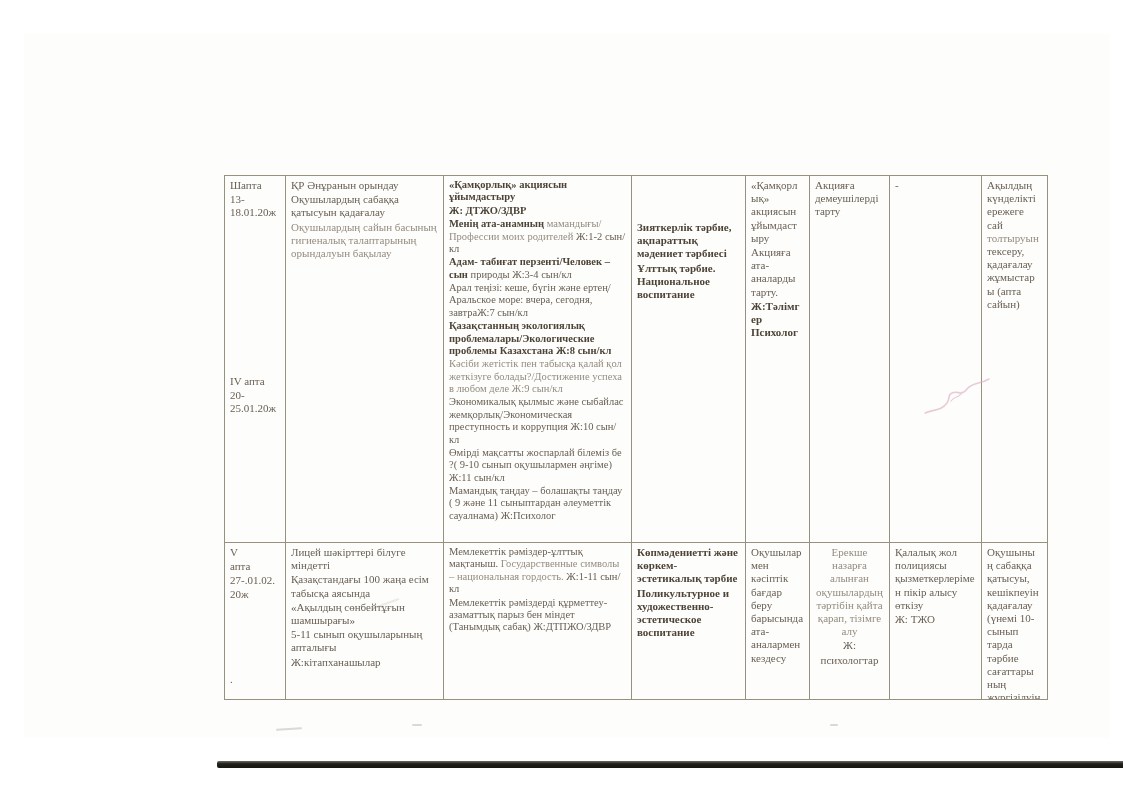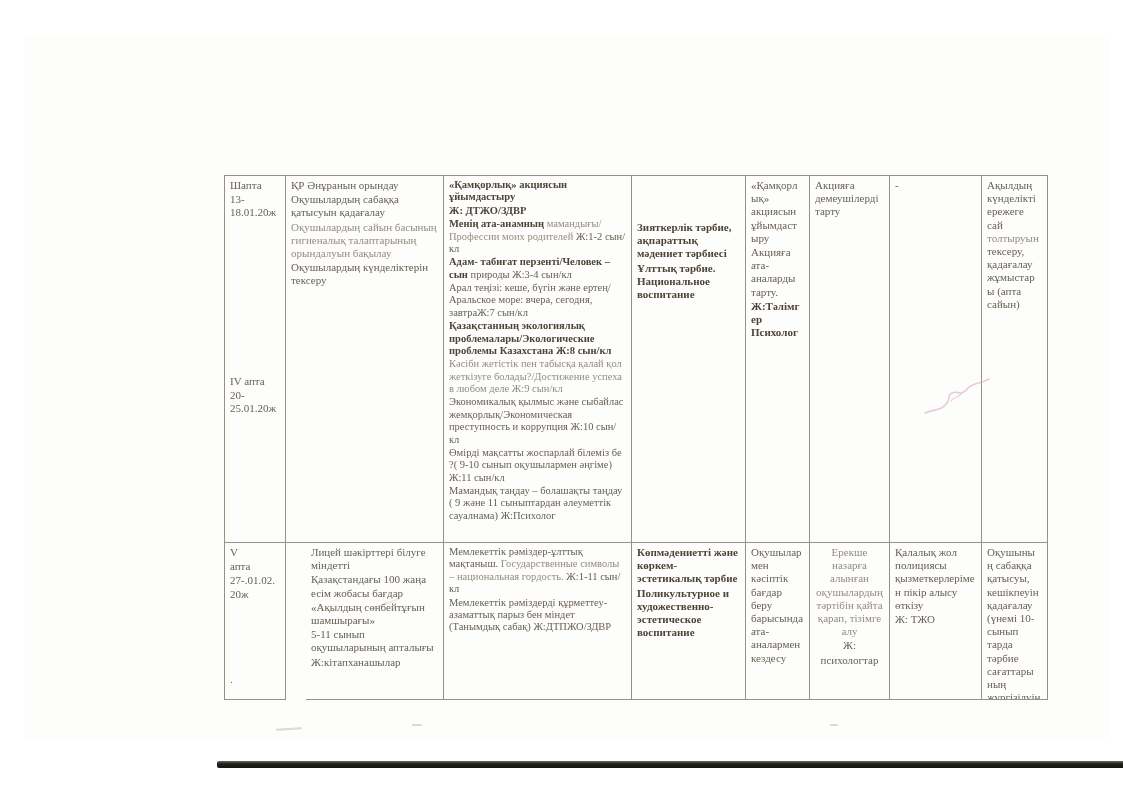--- a/index.html
+++ b/index.html
@@ -61,21 +61,20 @@
       <div class="cell c1" style="height: 367px;">
         <p class="para"><span>Шапта</span></p>
         <p class="para"><span>13-18.01.20ж</span></p>
         <p class="para" style="margin-top: 155px;"><span>IV апта</span></p>
         <p class="para"><span>20-25.01.20ж</span></p>
       </div>
       <div class="cell c2" style="height: 367px;">
         <p class="para"><span>ҚР Әнұранын орындау</span></p>
         <p class="para"><span>Оқушылардың сабаққа қатысуын қадағалау</span></p>
         <p class="para"><span class="l">Оқушылардың сайын басының гигиеналық талаптарының орындалуын бақылау</span></p>
-        <p class="para"><span>Оқушылардың күнделіктерін тексеру</span></p>
       </div>
       <div class="cell c3" style="height: 367px;">
         <p class="para"><span class="b">«Қамқорлық» акциясын ұйымдастыру</span></p>
         <p class="para"><span class="b">Ж: ДТЖО/ЗДВР</span></p>
         <p class="para"><span class="b">Менің ата-анамның </span><span class="l">мамандығы/Профессии моих родителей </span><span>Ж:1-2 сын/кл</span></p>
         <p class="para"><span class="b">Адам- табиғат перзенті/Человек –сын</span><span> природы Ж:3-4 сын/кл</span></p>
         <p class="para"><span>Арал теңізі: кеше, бүгін және ертең/Аральское море: вчера, сегодня, завтраЖ:7 сын/кл</span></p>
         <p class="para"><span class="b">Қазақстанның экологиялық проблемалары/Экологические проблемы Казахстана Ж:8 сын/кл</span></p>
         <p class="para"><span class="l">Кәсіби жетістік пен табысқа қалай қол жеткізуге болады?/Достижение успеха в любом деле Ж:9 сын/кл</span></p>
         <p class="para"><span> Экономикалық қылмыс және сыбайлас жемқорлық/Экономическая преступность и коррупция Ж:10 сын/кл</span></p>
@@ -99,23 +98,23 @@
       </div>
       <div class="cell c8" style="height: 367px;">
         <p class="para"><span>Ақылдың күнделікті ережеге сай </span><span class="l">толтыруын </span><span>тексеру, қадағалау жұмыстары (апта сайын)</span></p>
       </div>
       <div class="cell c1" style="height: 157px;">
         <p class="para"><span>V</span></p>
         <p class="para"><span>апта</span></p>
         <p class="para"><span>27-.01.02.20ж</span></p>
         <p class="para" style="margin-top: 72px;"><span>.</span></p>
       </div>
-      <div class="cell c2" style="height: 157px; margin-left: 20px;">
+      <div class="cell c2" style="height: 157px;">
         <p class="para"><span>Лицей шәкірттері білуге міндетті</span></p>
-        <p class="para"><span>Қазақстандағы 100 жаңа есім жобасы  бағдар</span></p>
+        <p class="para"><span>Қазақстандағы 100 жаңа есім табысқа  аясында</span></p>
         <p class="para"><span>«Ақылдың сөнбейтұғын шамшырағы»</span></p>
         <p class="para"><span> 5-11 сынып оқушыларының апталығы</span></p>
         <p class="para"><span>Ж:кітапханашылар</span></p>
       </div>
       <div class="cell c3" style="height: 157px;">
         <p class="para"><span>Мемлекеттік рәміздер-ұлттық мақтаныш. </span><span class="l">Государственные символы – национальная гордость. </span><span>Ж:1-11 сын/кл</span></p>
         <p class="para"><span>Мемлекеттік рәміздерді құрметтеу-азаматтық парыз бен міндет (Танымдық сабақ) Ж:ДТПЖО/ЗДВР</span></p>
       </div>
       <div class="cell c4" style="height: 157px;">
         <p class="para"><span class="b">Көпмәдениетті және көркем-эстетикалық тәрбие</span></p>

